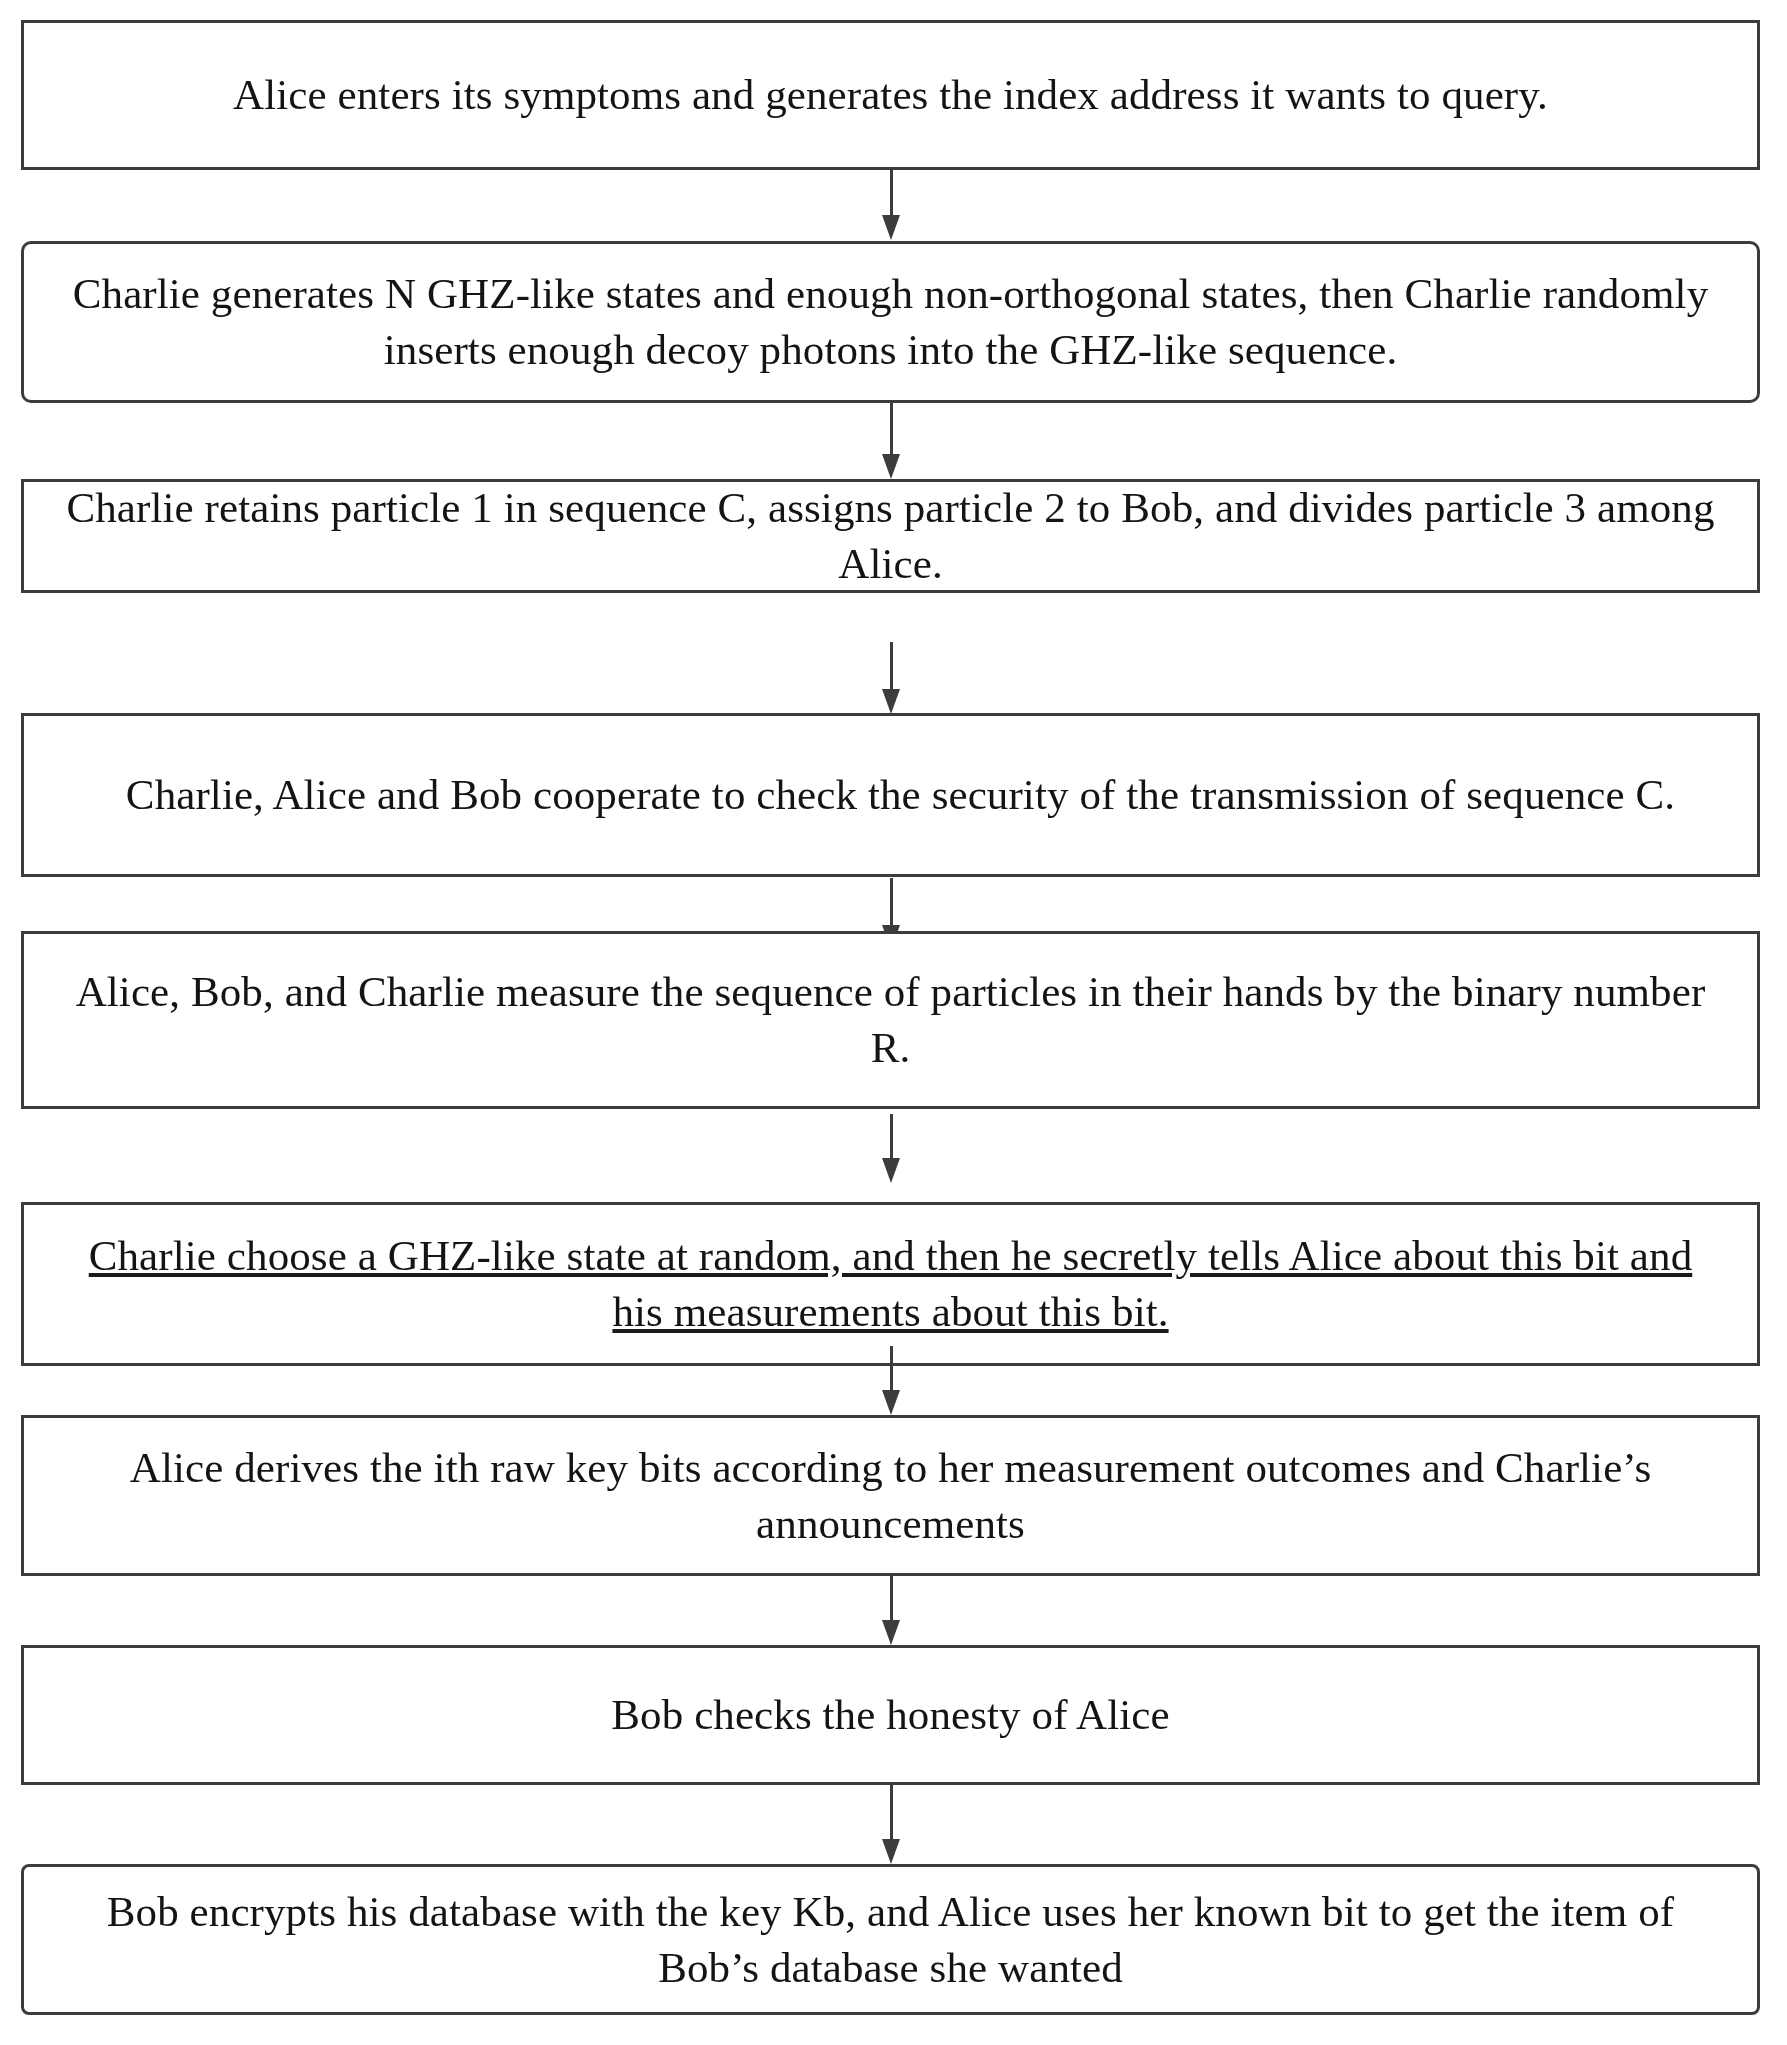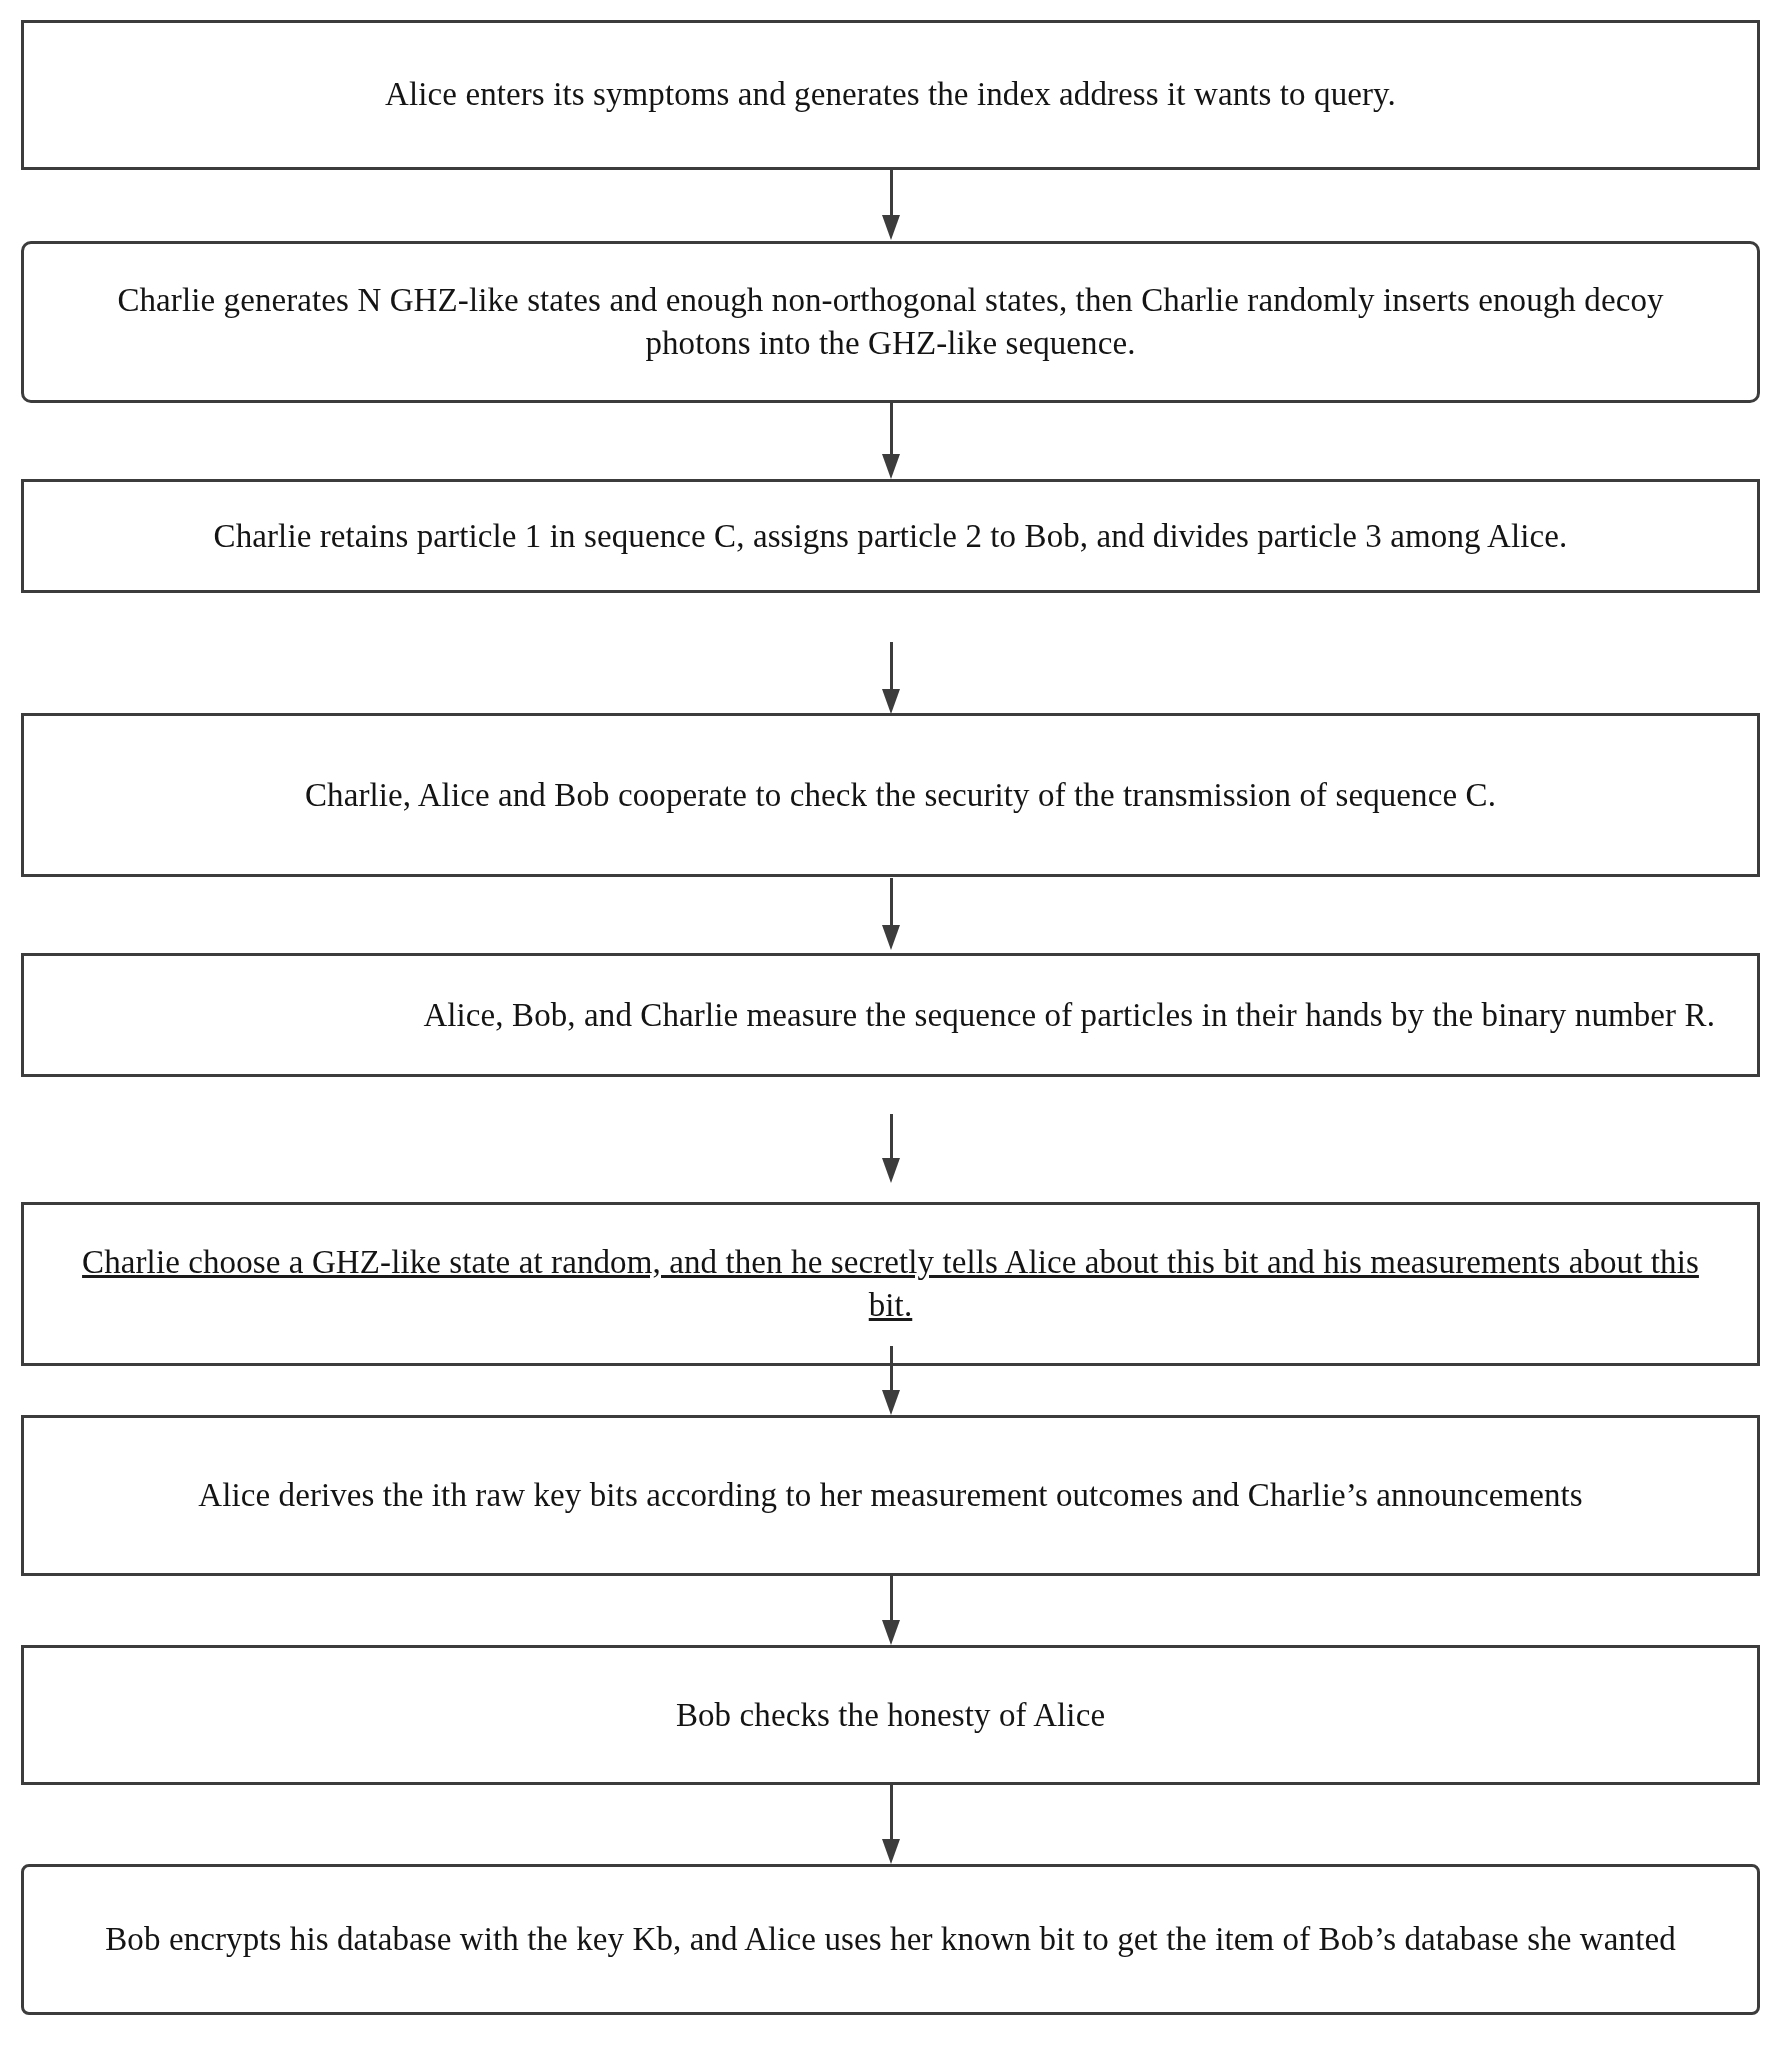--- a/index.html
+++ b/index.html
@@ -27,34 +27,34 @@
     width: 1739px;
     box-sizing: border-box;
     border: 3px solid #3c3c3c;
     background: #ffffff;
     display: flex;
     align-items: center;
     justify-content: center;
   }
   .flow-step-text {
     font-family: "Liberation Serif", "DejaVu Serif", serif;
-    font-size: 33px;
+    font-size: 43px;
     line-height: 1.30;
     text-align: center;
     color: #141414;
     padding: 0 42px;
     letter-spacing: 0.1px;
     white-space: pre-line;
   }
   
   .step-0 { top: 19.7px;   height: 150px; }
   .step-1 { top: 241px;  height: 162px; border-radius: 10px; }
   .step-2 { top: 479px;  height: 114px; }
   .step-3 { top: 713px; height: 164px; padding-left: 20px; }
-  .step-4 { top: 953px; height: 124px; justify-content: flex-end; }
+  .step-4 { top: 931px; height: 178px; justify-content: flex-end; }
   .step-5 { top: 1202px; height: 164px; text-decoration: underline; }
   .step-6 { top: 1415px; height: 161px; }
   .step-7 { top: 1645px; height: 140px; }
   .step-8 { top: 1864px; height: 151px; border-radius: 8px; }
 
   
   .connector {
     position: absolute;
     left: 882px;
     width: 18px;

